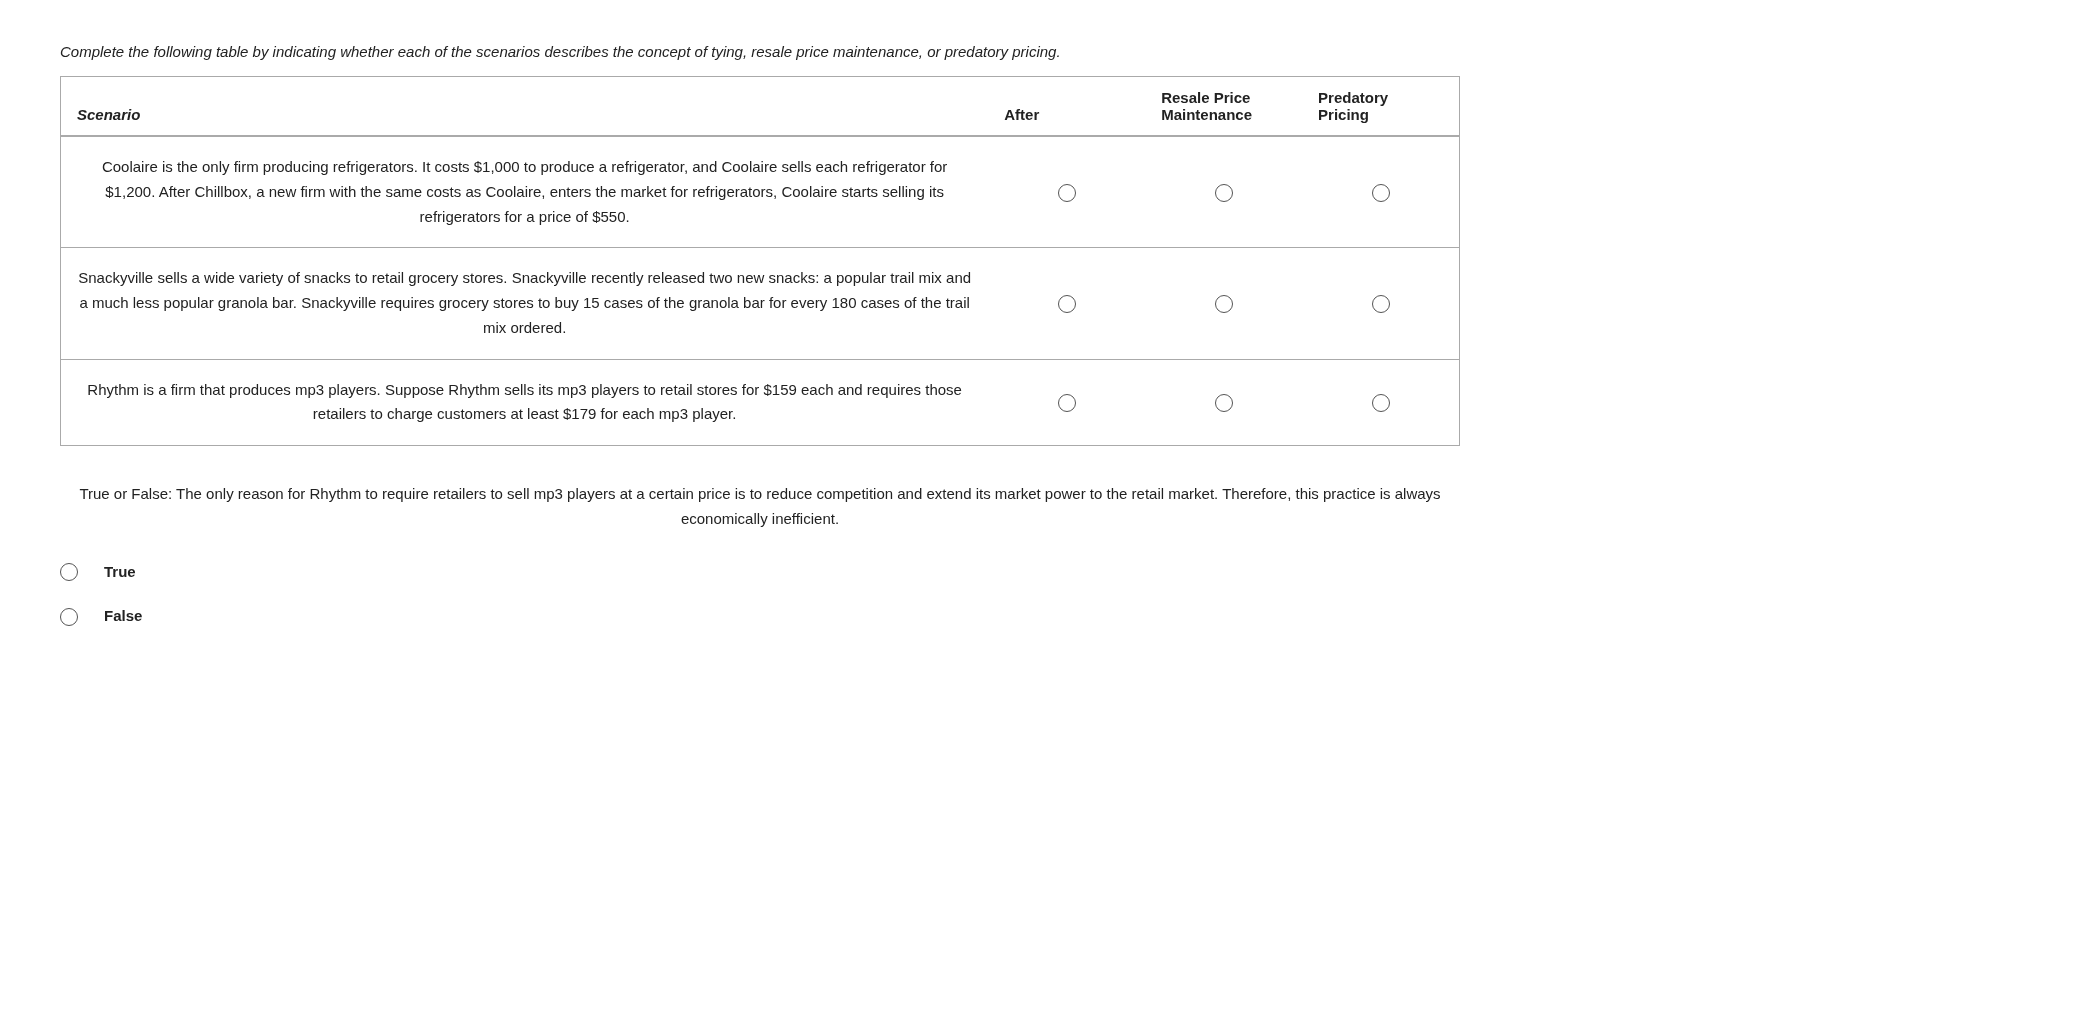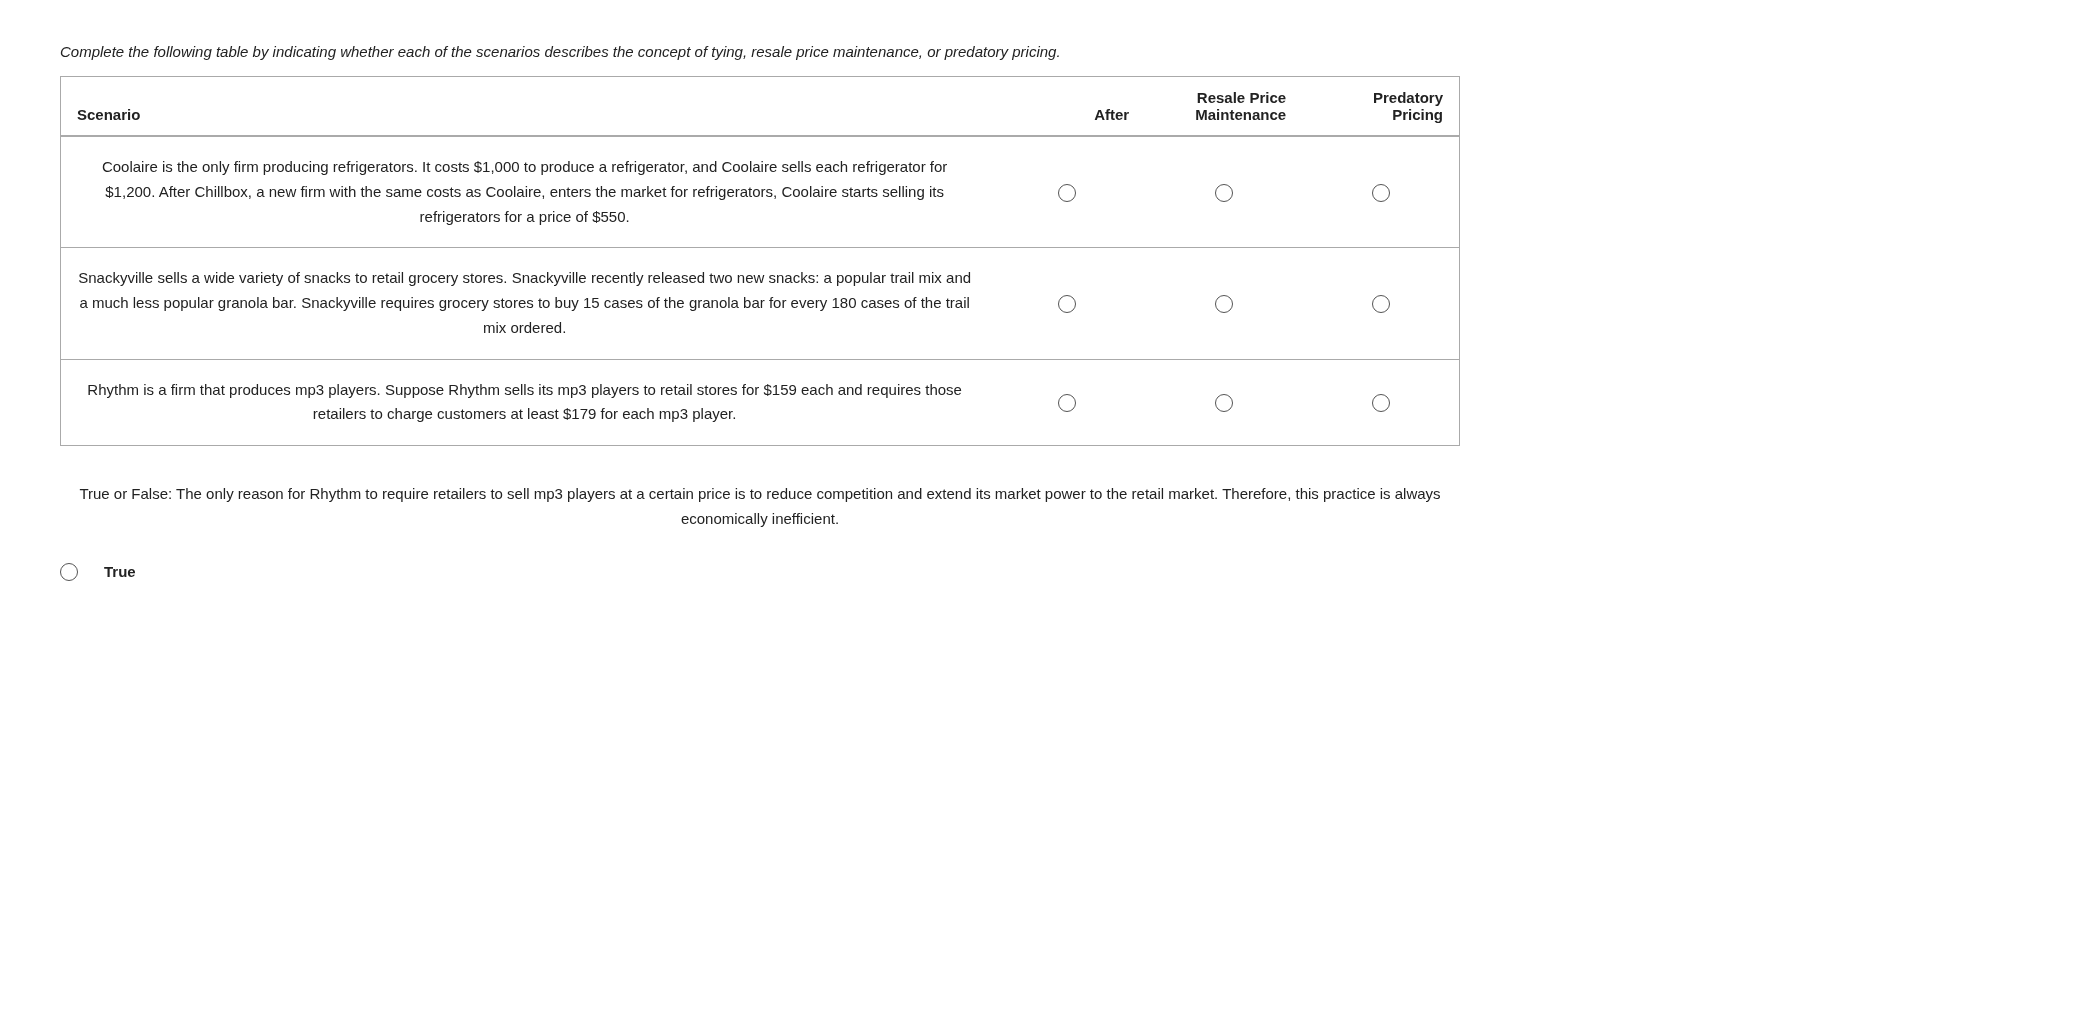--- a/index.html
+++ b/index.html
@@ -33,29 +33,30 @@
       width: 100%;
       border-collapse: collapse;
     }
 
     thead tr {
       border-bottom: 2px solid #aaa;
     }
 
     thead th {
       padding: 12px 16px;
-      text-align: right;
+      text-align: left;
       font-weight: bold;
       font-size: 15px;
       vertical-align: bottom;
     }
 
     thead th.scenario-col {
       text-align: left;
       width: 65%;
+      font-style: italic;
     }
 
     thead th.radio-col {
       width: 11%;
     }
 
     tbody tr {
       border-bottom: 1px solid #aaa;
     }
 
@@ -175,13 +176,17 @@
 </div>
 
 <div class="true-false-section">
   <p class="true-false-text">True or False: The only reason for Rhythm to require retailers to sell mp3 players at a certain price is to reduce competition and extend its market power to the retail market. Therefore, this practice is always economically inefficient.</p>
 
   <div class="answer-option">
     <span class="radio-btn"></span>
     <span class="answer-label">True</span>
   </div>
 
+  <div class="answer-option">
+    <span class="radio-btn"></span>
+    <span class="answer-label">False</span>
+  </div>
 </div>
 
 </body></html>

